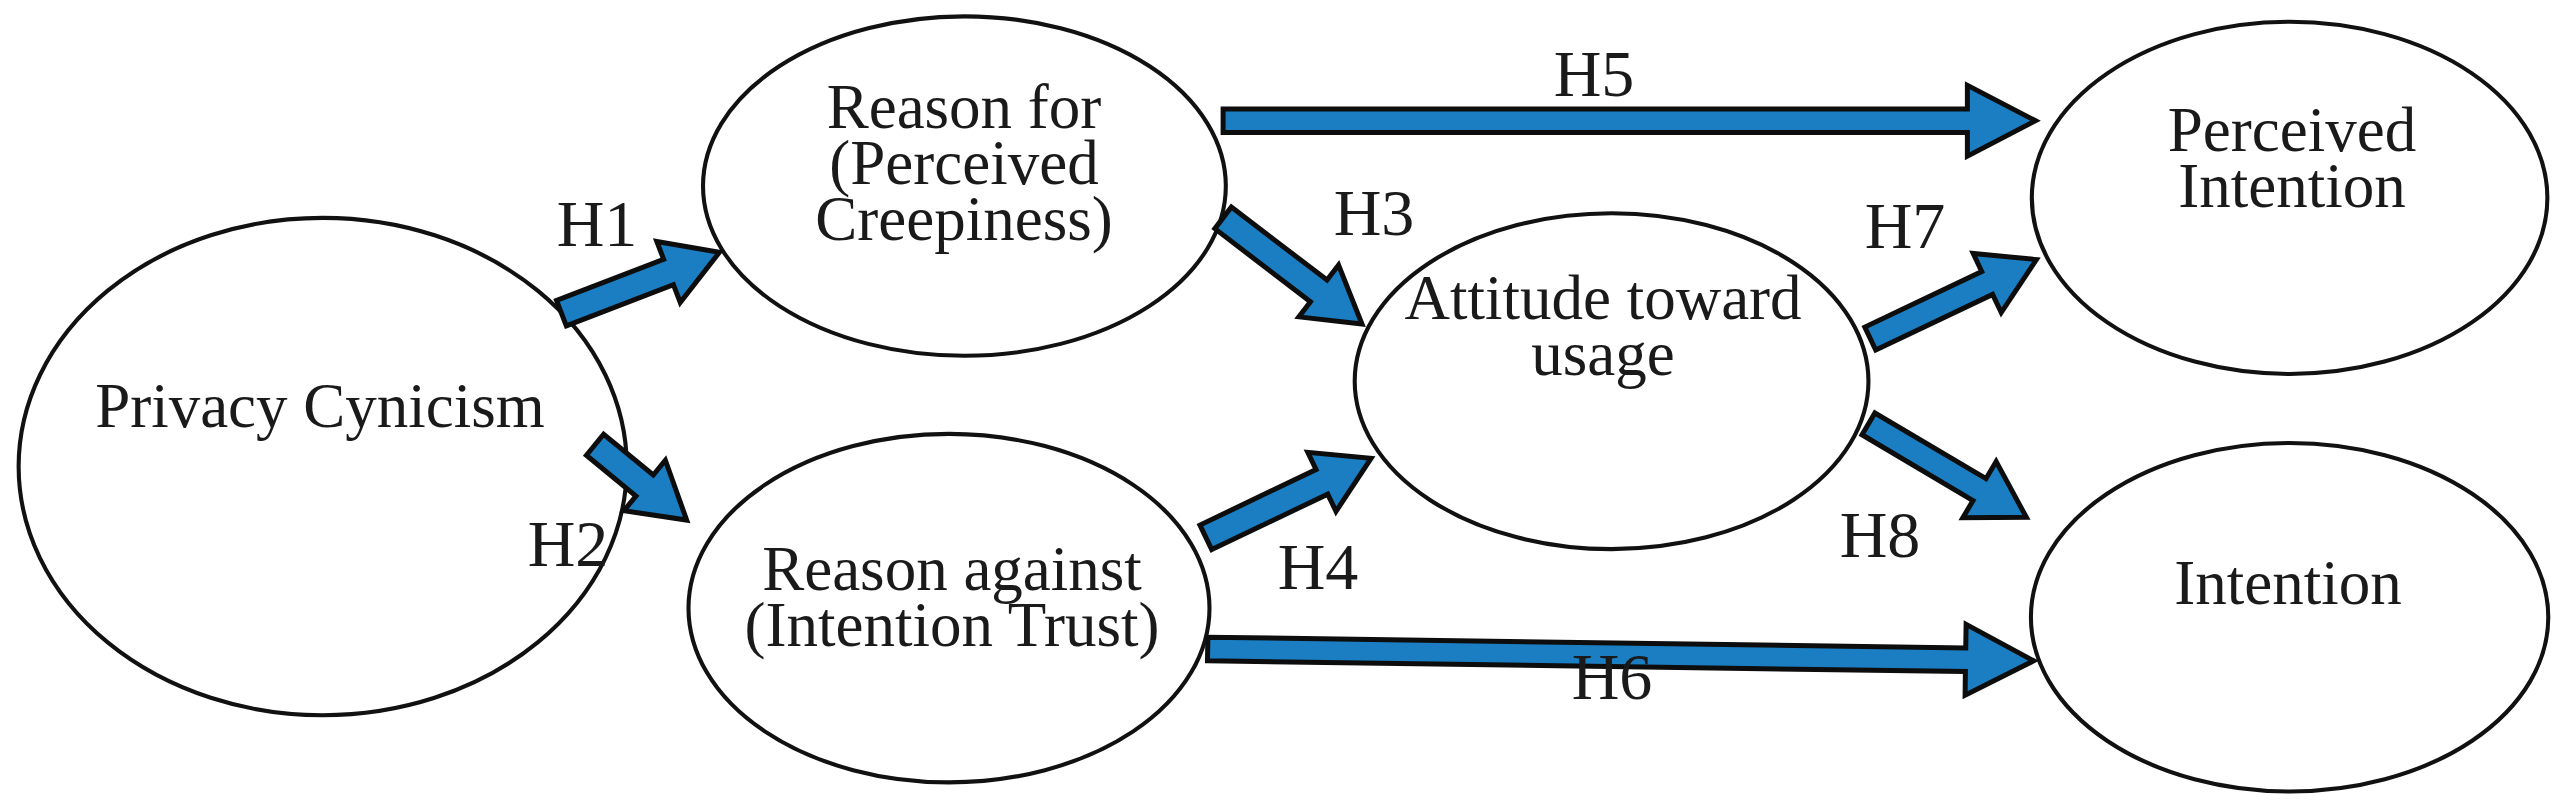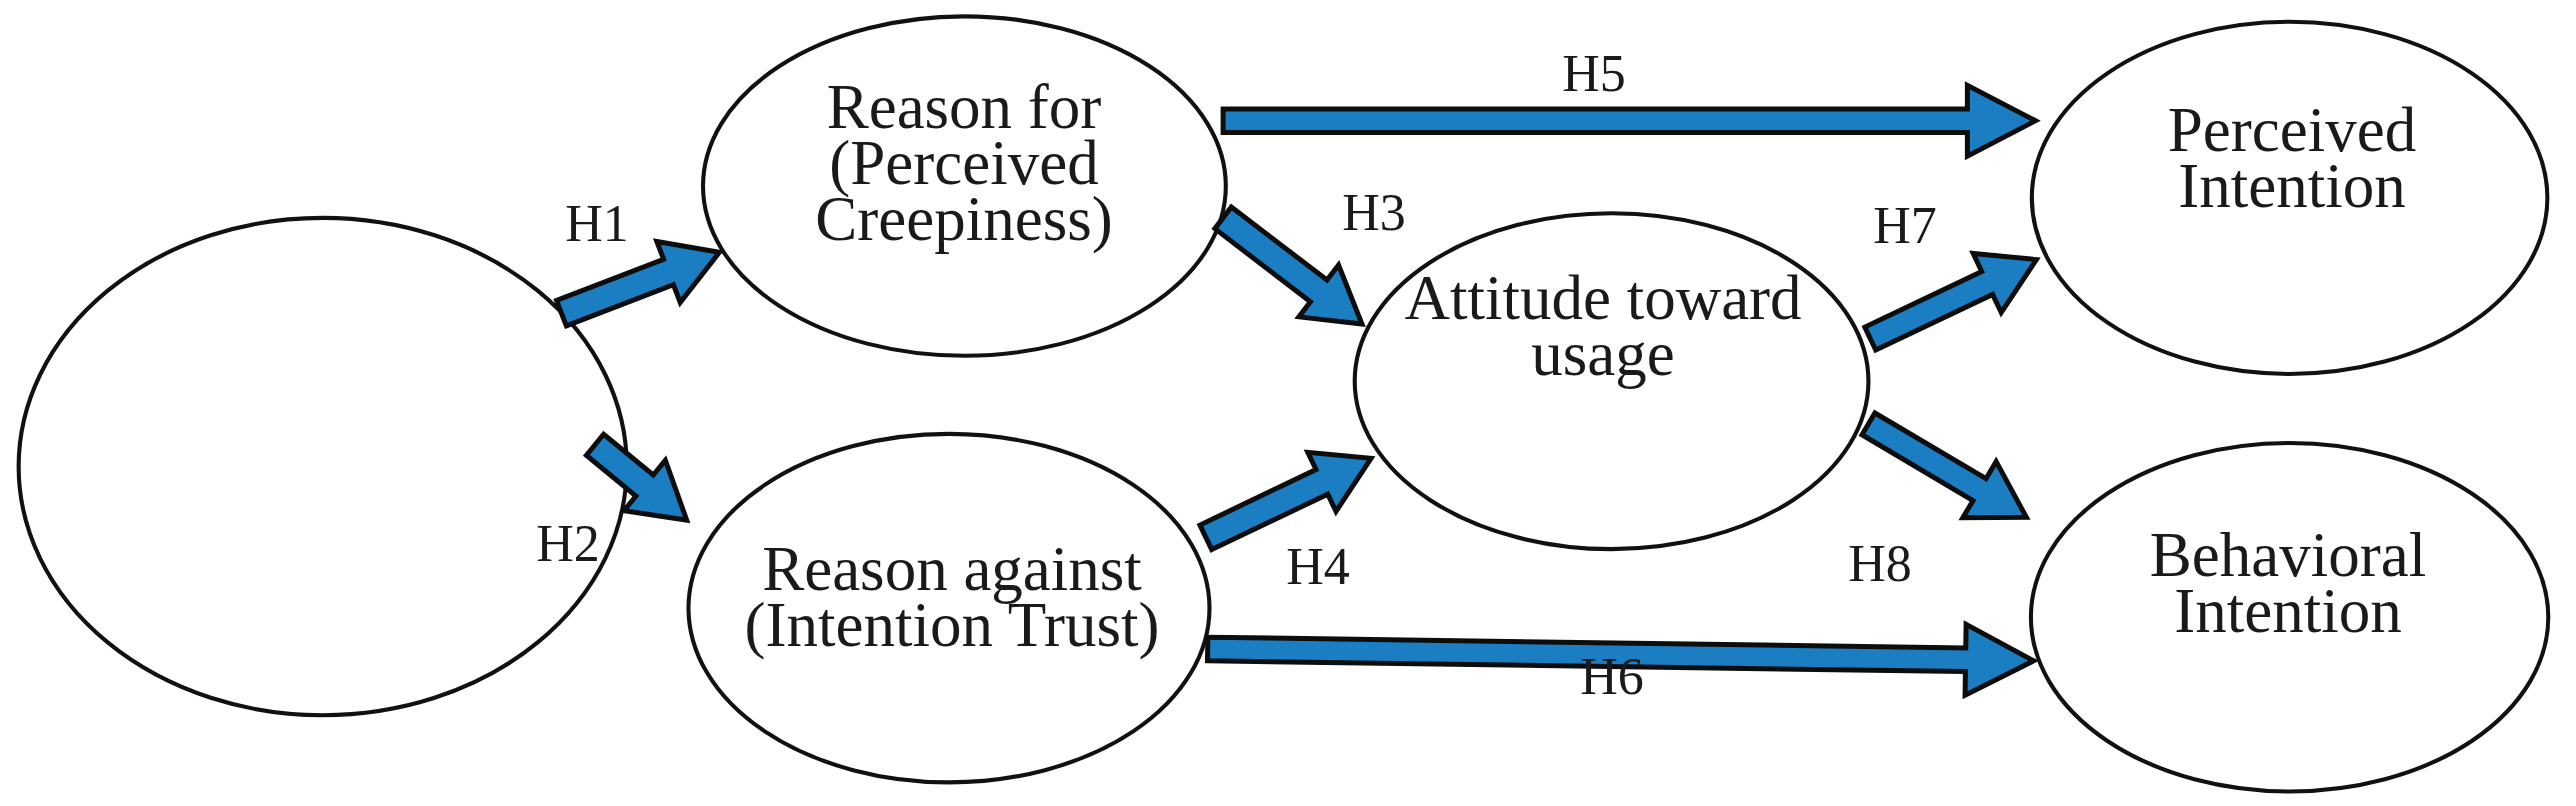--- a/index.html
+++ b/index.html
@@ -38,21 +38,21 @@
     position: absolute;
     transform: translate(-50%, -50%);
     text-align: center;
     white-space: nowrap;
     font-size: 63px;
     line-height: 56px;
   }
   .edge-label {
     position: absolute;
     transform: translate(-50%, -50%);
-    font-size: 52px;
+    font-size: 66px;
     line-height: 53px;
     white-space: nowrap;
   }
 </style>
 </head>
 <body>
 
 <div class="stage">
 
   <svg viewBox="0 0 2837 888" aria-hidden="true">
@@ -67,20 +67,23 @@
     <polygon class="arrow" points="623.4,359.0 741.4,313.6 748.9,333.2 792.0,278.0 723.1,266.0 730.6,285.6 612.6,331.0"></polygon>
     <polygon class="arrow" points="645.5,501.6 700.1,546.5 686.8,562.7 756.0,573.0 732.5,507.1 719.2,523.3 664.5,478.4"></polygon>
     <polygon class="arrow" points="1337.9,251.9 1443.2,332.5 1430.5,349.1 1500.0,357.0 1474.2,292.0 1461.5,308.6 1356.1,228.1"></polygon>
     <polygon class="arrow" points="1334.5,605.5 1462.3,544.4 1471.4,563.4 1510.0,505.0 1440.3,498.4 1449.4,517.3 1321.5,578.5"></polygon>
     <polygon class="arrow" points="1347.0,146.0 2167.0,146.0 2167.0,172.0 2242.0,133.0 2167.0,94.0 2167.0,120.0 1347.0,120.0"></polygon>
     <polygon class="arrow" points="1329.8,728.0 2164.8,739.9 2164.5,765.9 2240.0,728.0 2165.6,687.9 2165.2,713.9 1330.2,702.0"></polygon>
     <polygon class="arrow" points="2066.0,385.6 2194.8,324.4 2204.3,344.3 2243.0,286.0 2173.4,279.2 2182.8,299.1 2054.0,360.4"></polygon>
     <polygon class="arrow" points="2050.9,479.0 2173.2,551.5 2162.0,570.4 2232.0,570.0 2198.7,508.5 2187.5,527.4 2065.1,455.0"></polygon>
   </svg>
 
+  <div class="node-label" style="left:320px;  top:406px;">
+    <div>Privacy Cynicism</div>
+  </div>
 
   <div class="node-label" style="left:964px; top:163px;">
     <div>Reason for</div>
     <div>(Perceived</div>
     <div>Creepiness)</div>
   </div>
 
   <div class="node-label" style="left:952px; top:597px;">
     <div>Reason against</div>
     <div>(Intention Trust)</div>
@@ -90,27 +93,26 @@
     <div>Attitude toward</div>
     <div>usage</div>
   </div>
 
   <div class="node-label" style="left:2292px; top:158px;">
     <div>Perceived</div>
     <div>Intention</div>
   </div>
 
   <div class="node-label" style="left:2288px; top:583px;">
-    <div>Behavioral</div>
     <div>Intention</div>
   </div>
 
   <div class="edge-label" style="left:597px;  top:223px;">H1</div>
   <div class="edge-label" style="left:568px;  top:543px;">H2</div>
   <div class="edge-label" style="left:1374px; top:212px;">H3</div>
   <div class="edge-label" style="left:1318px; top:566px;">H4</div>
   <div class="edge-label" style="left:1594px; top:73px;">H5</div>
   <div class="edge-label" style="left:1612px; top:676px;">H6</div>
   <div class="edge-label" style="left:1905px; top:225px;">H7</div>
-  <div class="edge-label" style="left:1880px; top:534px;margin-top:29px;">H8</div>
+  <div class="edge-label" style="left:1880px; top:534px;">H8</div>
 
 </div>
 
 
 </body></html>

